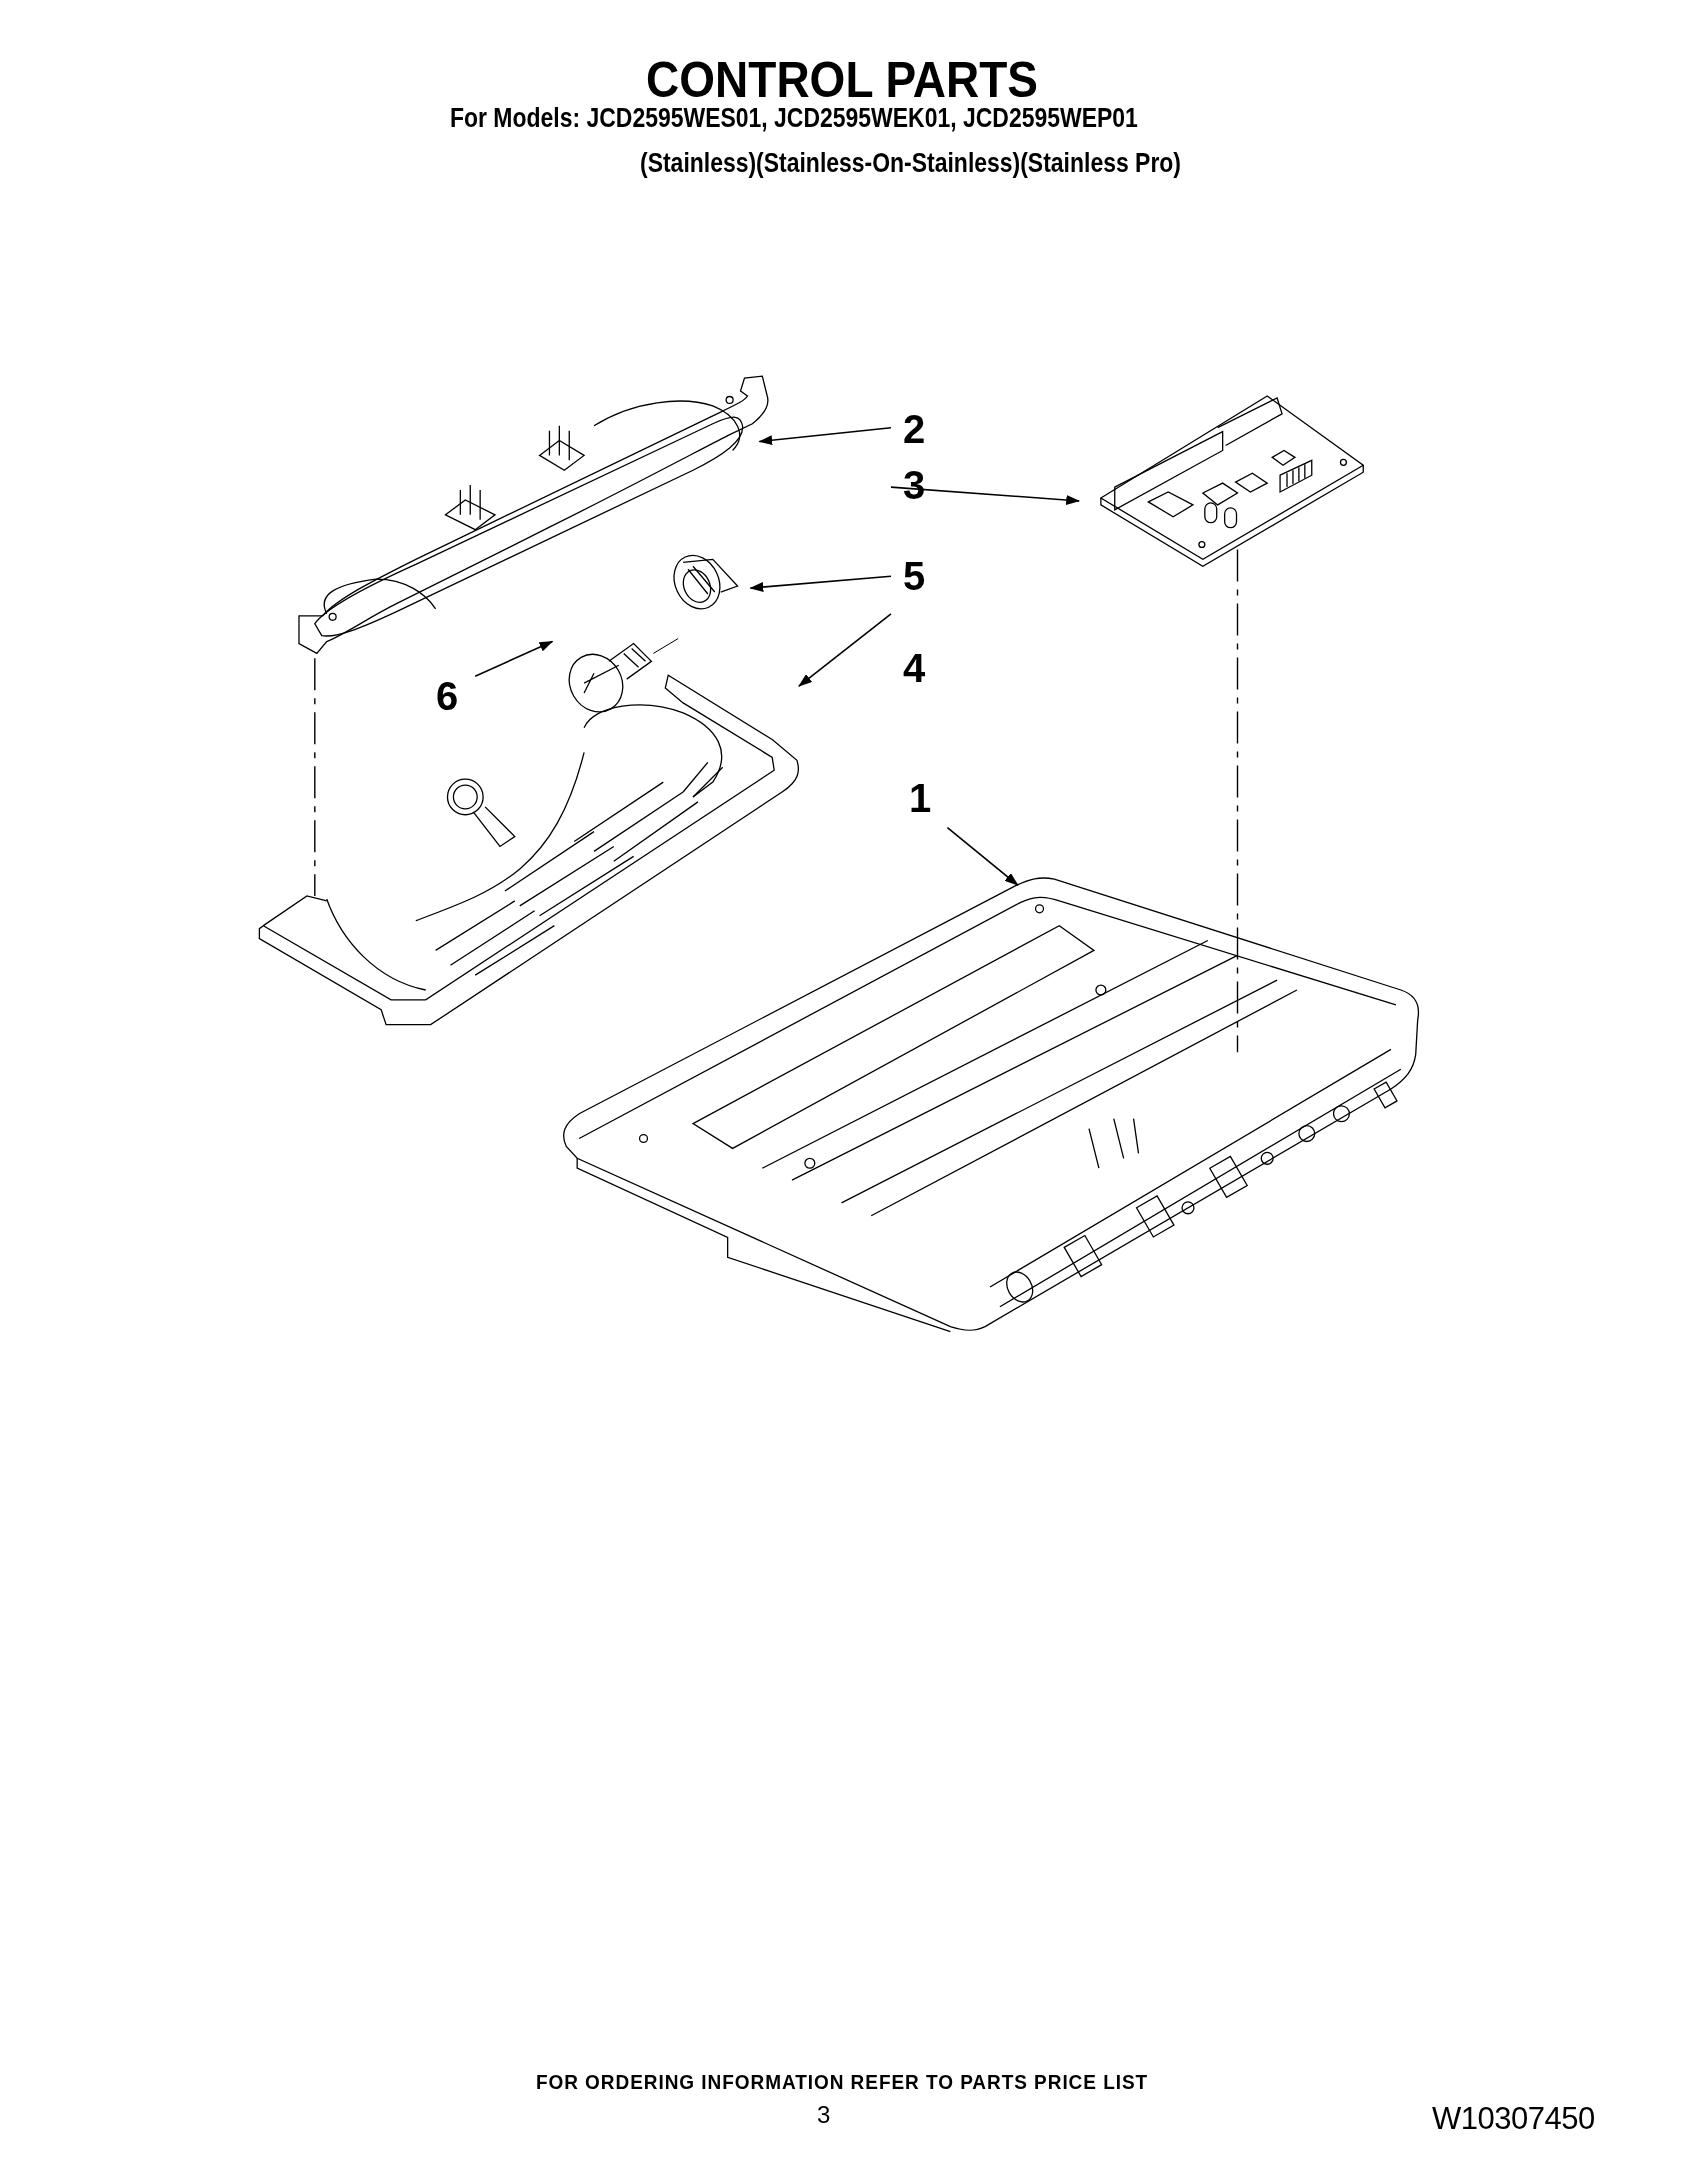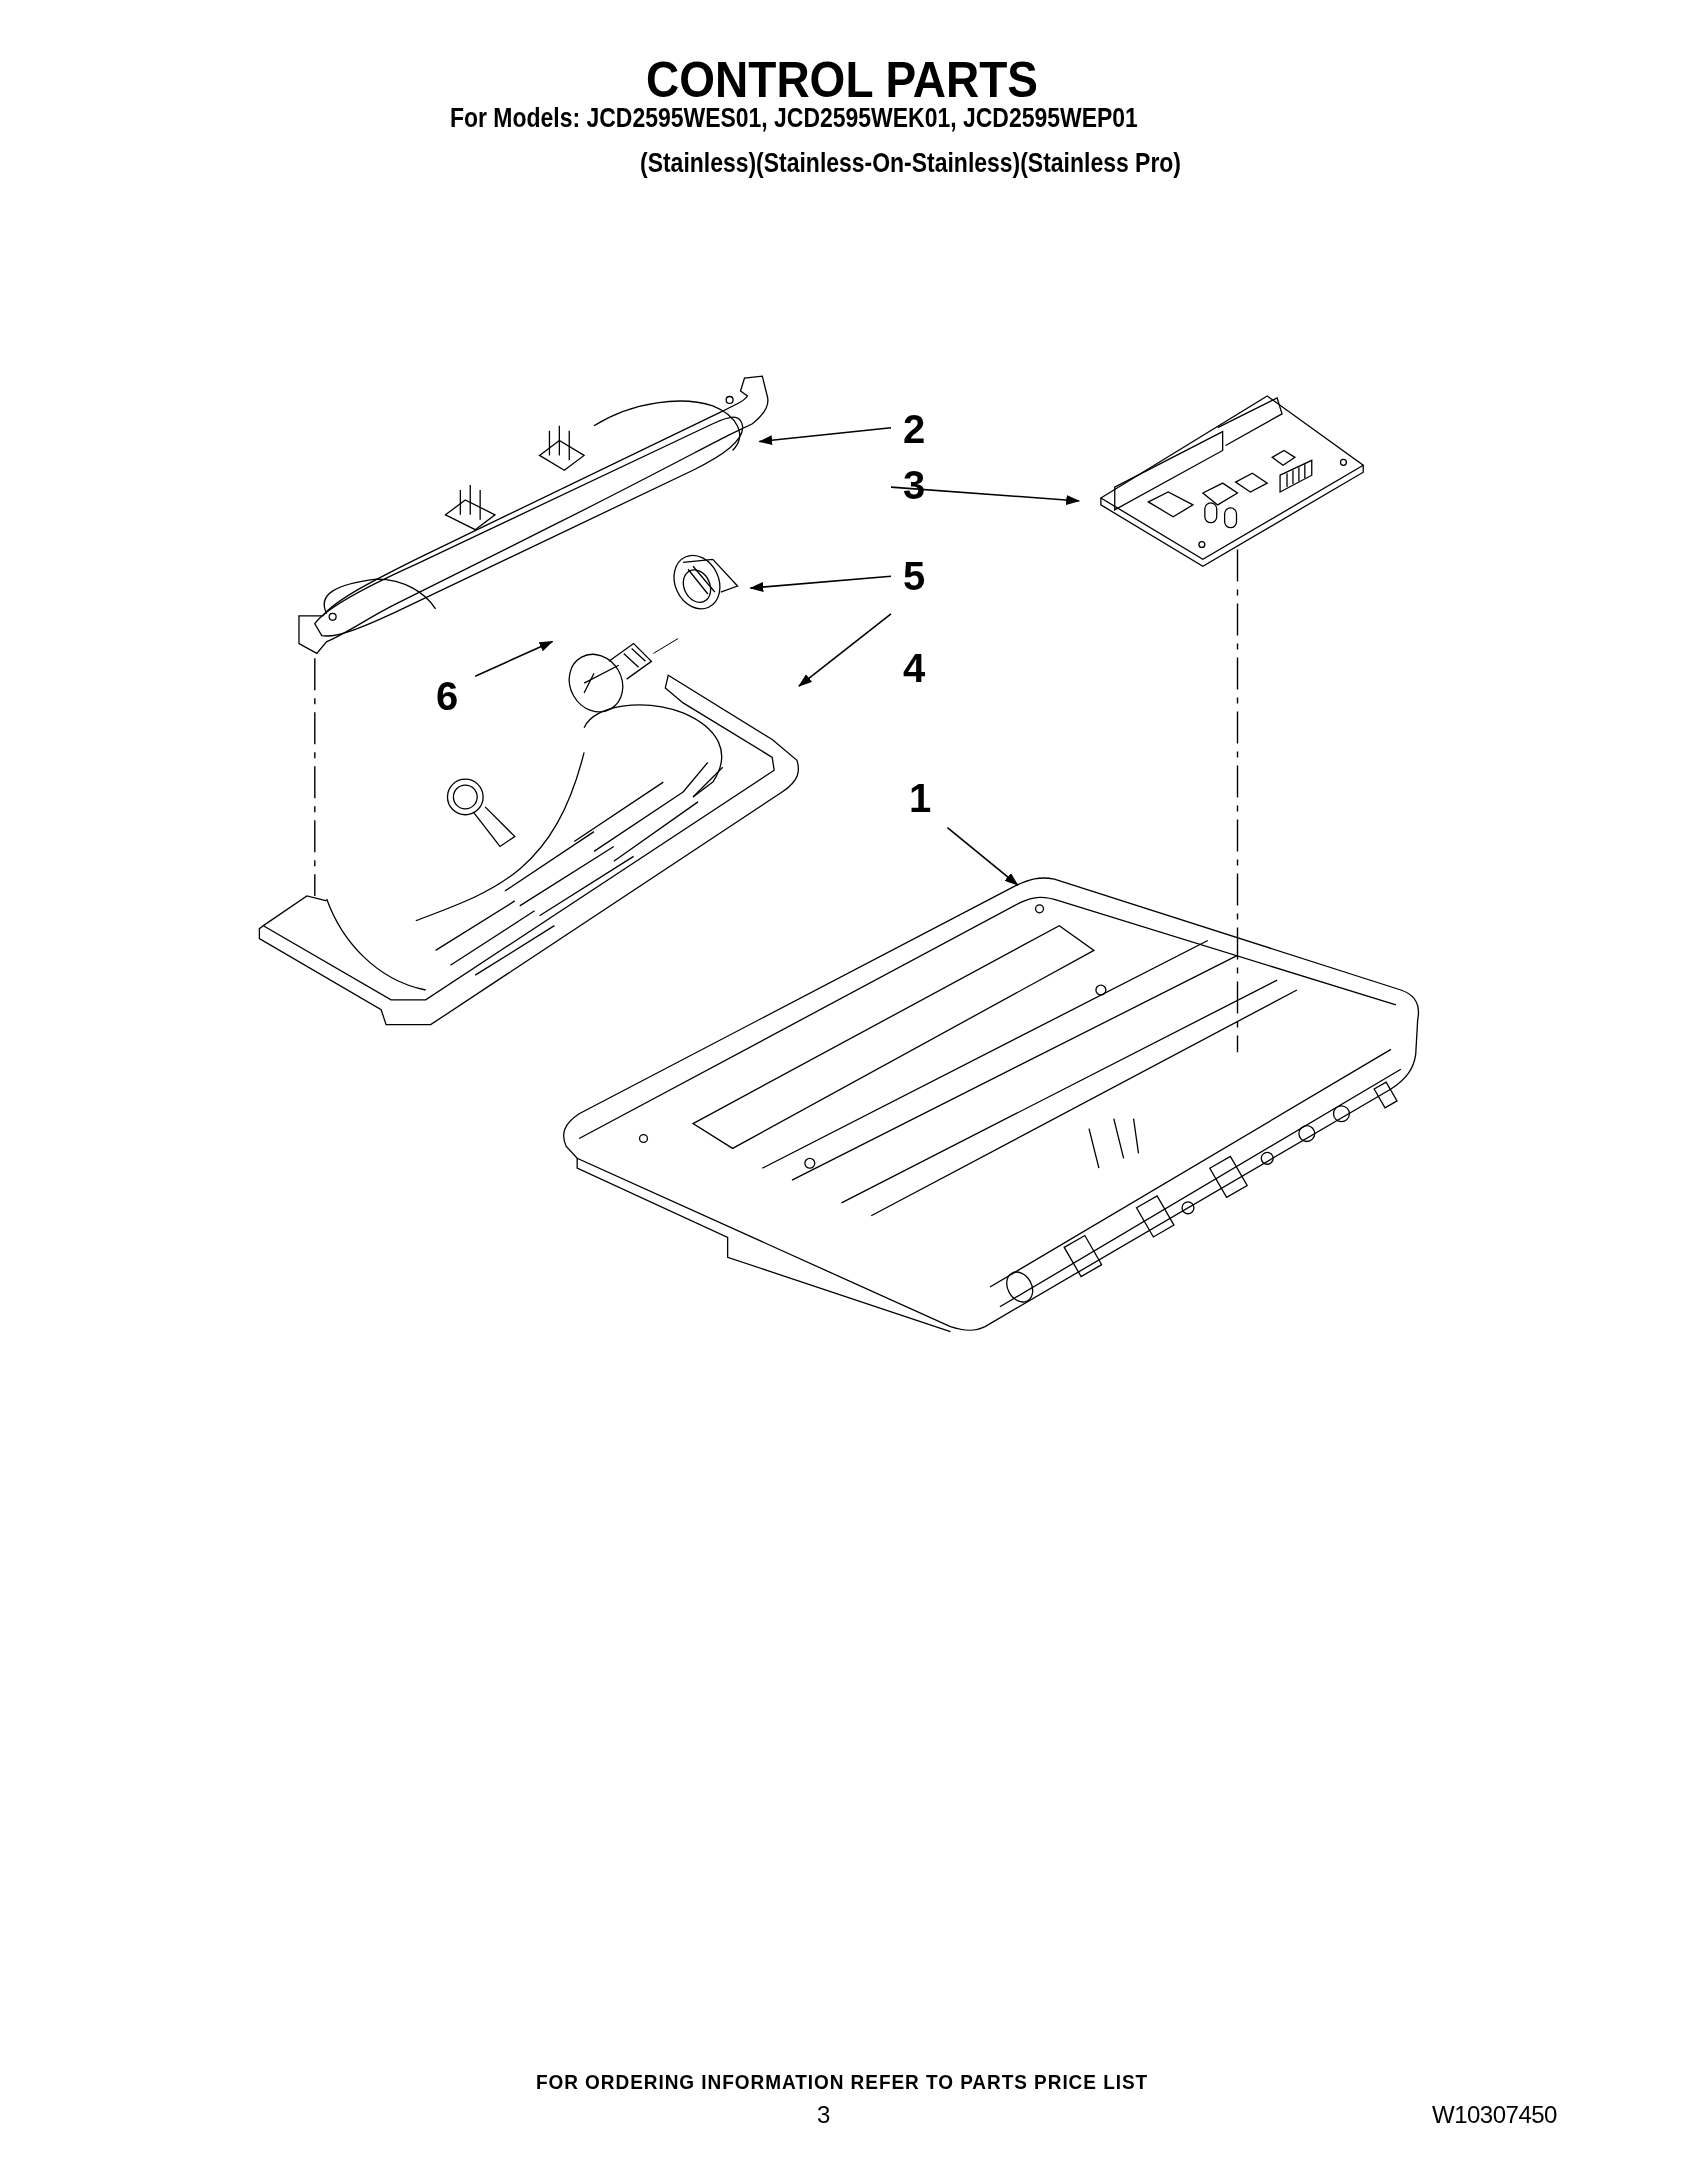--- a/index.html
+++ b/index.html
@@ -8,21 +8,21 @@
   .title { position: absolute; left: 0; width: 1684px; top: 51px; text-align: center;
            font-weight: bold; font-size: 50px; letter-spacing: 0px; transform: scaleX(0.92); }
   .models { position: absolute; left: 450px; top: 102px; font-weight: bold; font-size: 28px;
             transform: scaleX(0.82); transform-origin: left top; white-space: nowrap; }
   .variants { position: absolute; left: 640px; top: 147px; font-weight: bold; font-size: 28px;
               transform: scaleX(0.82); transform-origin: left top; white-space: nowrap; }
   .callout { position: absolute; font-weight: bold; font-size: 40px; line-height: 40px; }
   .footer-note { position: absolute; left: 0; width: 1684px; top: 2071px; text-align: center;
                  font-weight: bold; font-size: 20px; letter-spacing: 1px; transform: scaleX(0.95); }
   .page-num { position: absolute; left: 817px; top: 2101px; font-size: 24px; }
-  .doc-num { position: absolute; left: 1432px; top: 2101px; font-size: 24px; letter-spacing: -0.5px; }
+  .doc-num { position: absolute; left: 1432px; top: 2101px; font-size: 31px; letter-spacing: -0.5px; }
   svg.diagram { position: absolute; left: 0; top: 0; }
   svg.diagram * { vector-effect: non-scaling-stroke; }
 </style>
 </head>
 <body>
 
 <div class="title">CONTROL PARTS</div>
 <div class="models">For Models: JCD2595WES01, JCD2595WEK01, JCD2595WEP01</div>
 <div class="variants">(Stainless)(Stainless-On-Stainless)(Stainless Pro)</div>
 

